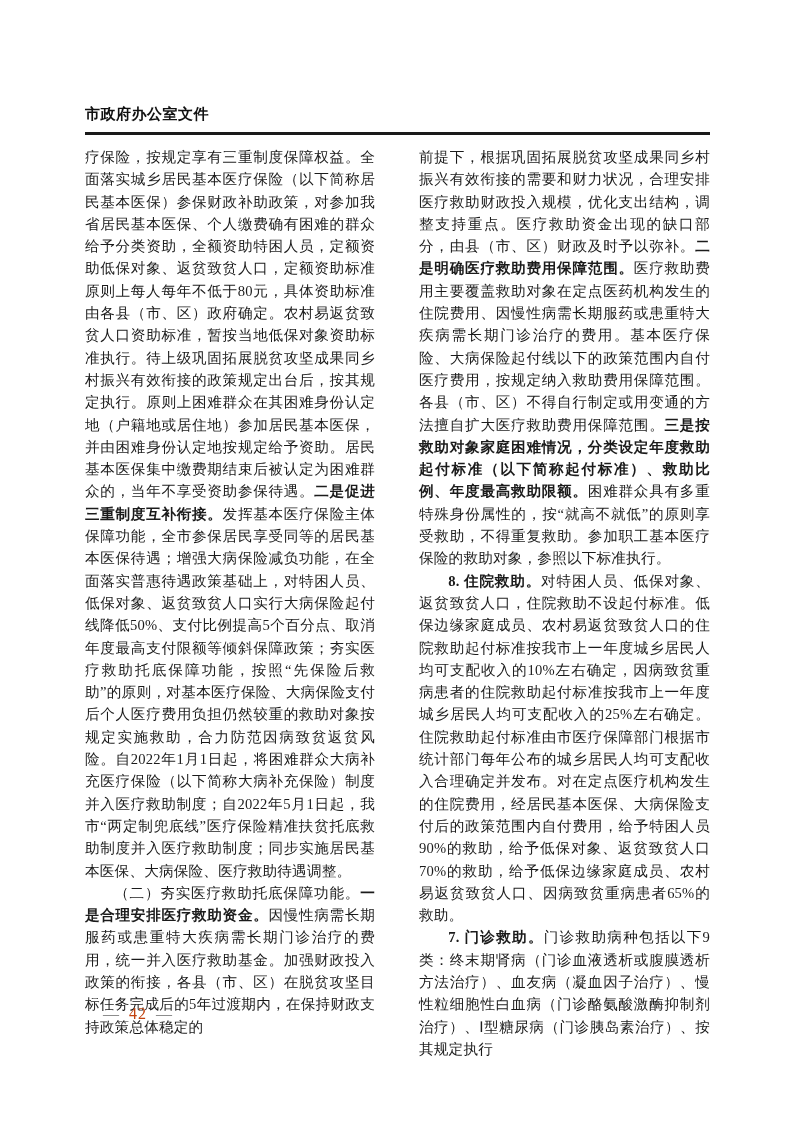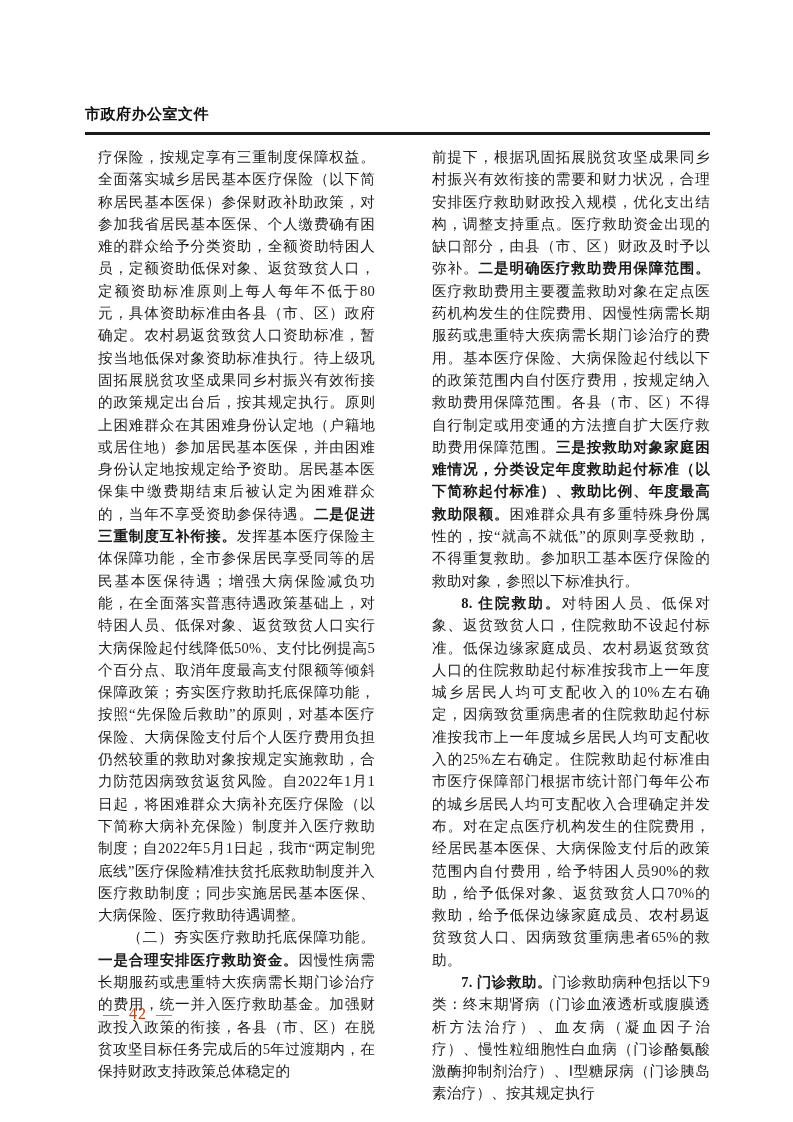--- a/index.html
+++ b/index.html
@@ -44,21 +44,20 @@
     display: flex;
     gap: 44px;
   }
   .column {
     width: 290px;
     text-align: justify;
     font-size: 14.6px;
     line-height: 22.3px;
     letter-spacing: 0.2px;
     color: #1b1b1b;
-    margin-left: 13px;
   }
   .column.right { width: 291px; }
   .para { margin: 0; }
   .para.indent { text-indent: 2em; }
   .seg.bold { font-weight: 700; }
   .seg.kai  { font-weight: 400; }
   .seg.regular { font-weight: 400; }
   .page-number {
     position: absolute;
     left: 103px;

